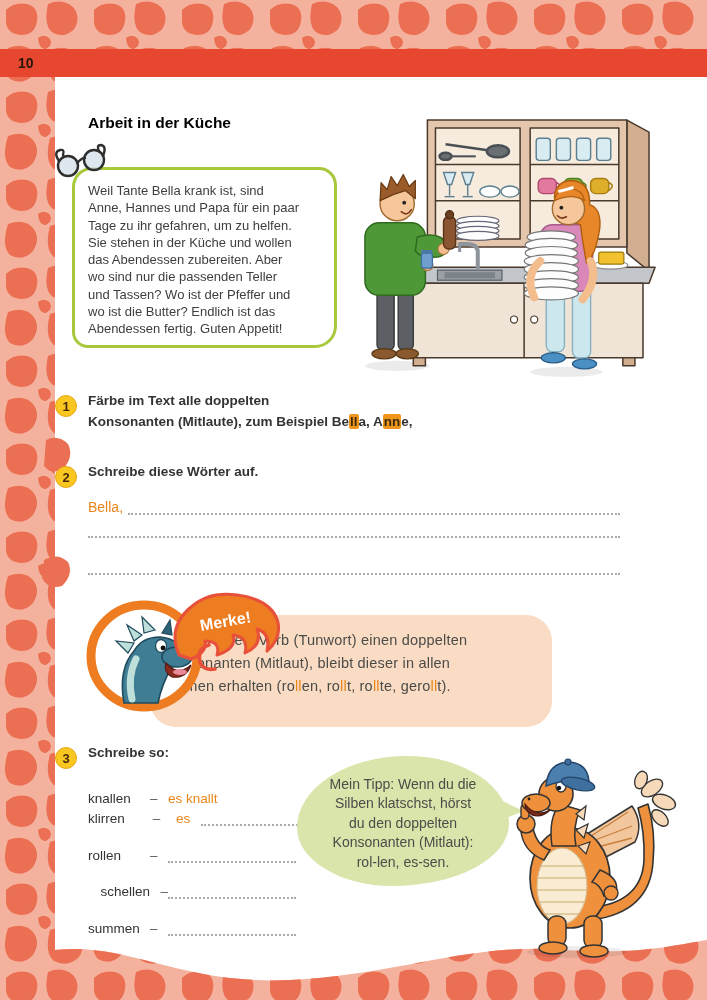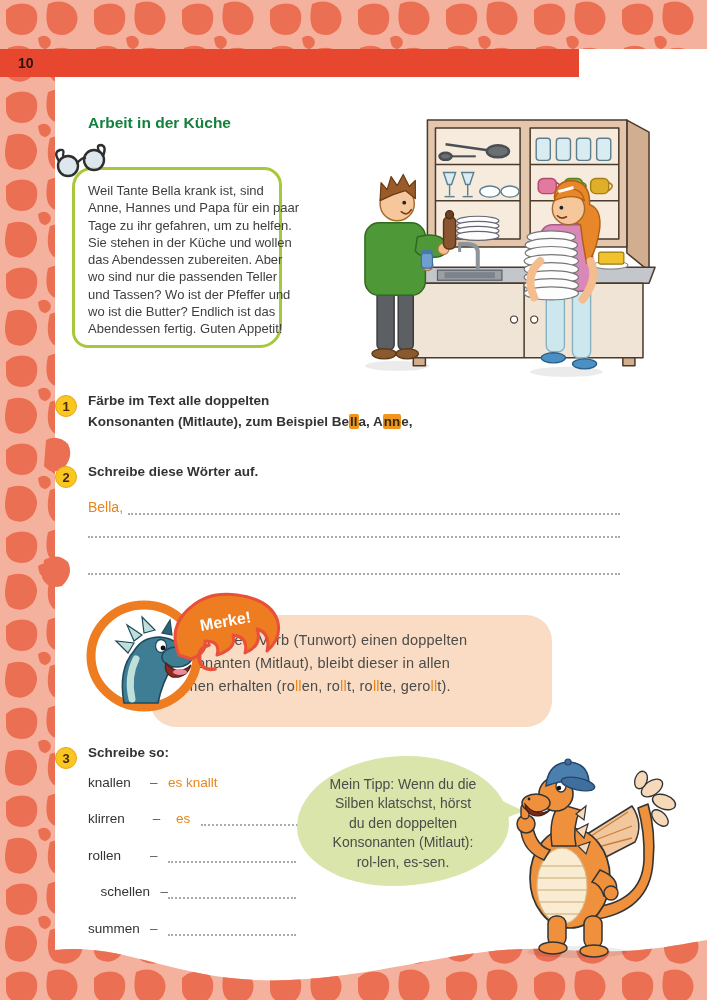--- a/index.html
+++ b/index.html
@@ -5,28 +5,28 @@
   html,body{margin:0;padding:0;background:#888;}
   .page{position:relative;width:707px;height:1000px;background:#fff;overflow:hidden;
         font-family:"Liberation Sans",sans-serif;color:#3c3c3a;}
   .abs{position:absolute;}
   svg{display:block;}
 
   
   #border-decor{position:absolute;left:0;top:0;z-index:1;}
 
   
-  .red-bar{left:0;top:49px;width:579px;height:28px;background:#e6472e;z-index:2;}
+  .red-bar{left:0;top:49px;width:707px;height:28px;background:#e6472e;z-index:2;}
   .page-num{position:absolute;left:18px;top:0;line-height:28px;font-weight:bold;font-size:14px;color:#26160c;}
   .section-name{position:absolute;left:88px;top:0;line-height:28px;font-weight:bold;font-size:14px;color:#161210;}
 
-  .title{left:88px;top:114px;font-size:15.5px;font-weight:bold;color:#15803d;z-index:2;}
-
-  
-  .green-box{left:72px;top:167px;width:210px;height:181px;background:#fff;border:3px solid #a7c83b;
+  .title{left:88px;top:114px;font-size:15.5px;font-weight:bold;color:#000000;z-index:2;}
+
+  
+  .green-box{left:72px;top:167px;width:265px;height:181px;background:#fff;border:3px solid #a7c83b;
              border-radius:20px 18px 22px 16px;z-index:2;box-sizing:border-box;padding:12px 12px 0 13px;}
   .green-box .rline{font-size:13px;line-height:17.3px;color:#3e3e3c;white-space:nowrap;}
   .glasses{left:50px;top:139px;z-index:3;}
 
   .kitchen{left:356px;top:112px;z-index:2;}
 
   
   .badge{width:22px;height:22px;border-radius:50%;background:#f9c71f;border:1px solid #e8a714;
          color:#4a2a0c;font-weight:bold;font-size:13px;text-align:center;line-height:22px;z-index:2;box-sizing:border-box;}
   .ex-text{font-size:13.5px;line-height:21px;color:#333;z-index:2;font-weight:bold;}
@@ -290,21 +290,21 @@
     <path d="M14,66 Q2,38 26,18 Q44,2 72,6 Q104,10 112,30 Q118,48 102,62 Q106,44 92,40 Q98,56 80,64 Q84,48 68,46 Q72,60 52,66 Q56,52 40,52 Q42,64 26,70 Z" fill="#ee7d22" stroke="#e8503a" stroke-width="3" stroke-linejoin="round"></path>
     <path d="M44,56 q-13,4 -9,17 q3,9 15,7" fill="none" stroke="#e8503a" stroke-width="3.6" stroke-linecap="round"></path>
     <text x="36" y="42" transform="rotate(-10 36 42)" fill="#fff" font-family="Liberation Sans, sans-serif" font-size="16" font-weight="bold">Merke!</text>
   </svg>
 
   <div class="abs badge" style="left:55px;top:747px;">
     <span>3</span>
   </div>
   <div class="abs ex-text" style="left:88px;top:742px;font-weight:bold;color:#333;">Schreibe so:</div>
 
-  <div class="ex3-row" style="top:775px;align-items:flex-end;">
+  <div class="ex3-row" style="top:791px;align-items:flex-end;">
     <span class="word">knallen</span>
     <span class="dash">–</span>
     <span class="ans orange">es knallt</span>
   </div>
   <div class="ex3-row" style="top:811px;gap:6px;">
     <span class="word">klirren</span>
     <span class="dash">–</span>
     <span class="ans orange">es</span>
     <span class="dl-sm" style="width:102px;"></span>
   </div>

